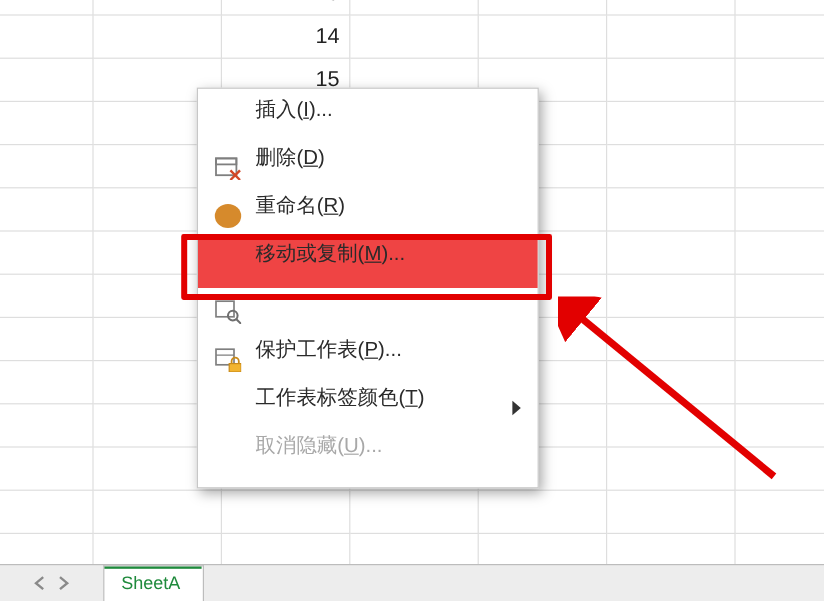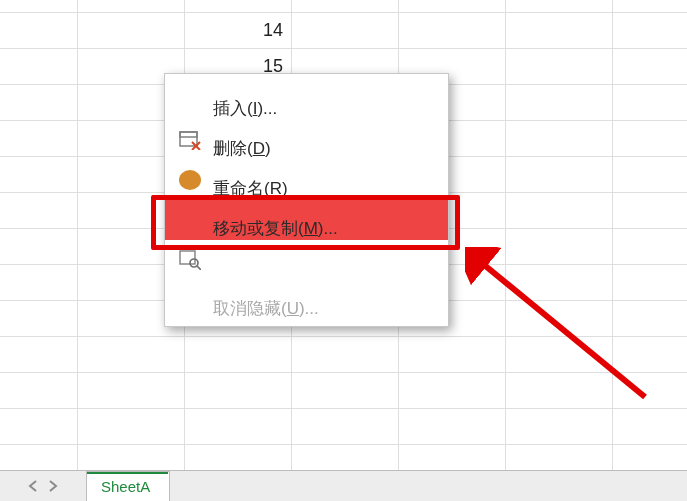--- a/index.html
+++ b/index.html
@@ -22,21 +22,21 @@
   .tab{height:29px;line-height:29px;padding:0 14px;background:#fff;
     border:1px solid #bcbcbc;border-bottom:none;color:#1f8a3c;
     font-size:15px;margin-top:-1px;position:relative}
   .tab::before{content:"";position:absolute;left:-1px;top:-1px;width:100%;
     height:3px;background:#1f8a3c}
   .tab.cut{width:54px;overflow:hidden}
   
   .menu{position:absolute;left:164px;top:73px;width:283px;background:#fff;
     border:1px solid #c7c7c7;box-shadow:3px 4px 10px rgba(0,0,0,.35);
     padding:6px 0}
-  .mi{display:flex;align-items:flex-end;height:40px;padding-left:48px;
+  .mi{display:flex;align-items:flex-start;height:40px;padding-left:48px;
     position:relative;font-size:17px;color:#2a2a2a;white-space:nowrap}
   .mi.disabled{color:#a8a8a8}
   .mi .u{text-decoration:underline}
   .mi .arrow{position:absolute;right:14px;top:14px;width:0;height:0;
     border-top:6px solid transparent;border-bottom:6px solid transparent;
     border-left:7px solid #333}
   .mi .ic{position:absolute;left:14px;top:10px;width:22px;height:20px}
   
   .hl{position:absolute;left:151px;top:195px;width:299px;height:45px;
     border:5px solid #e20000;border-radius:2px;pointer-events:none}
@@ -220,21 +220,34 @@
   </div>
 
   <div class="mi">
     <svg class="ic ic-mag" viewBox="0 0 22 20">
       <rect x="1" y="1" width="15" height="13" fill="none" stroke="#7f7f7f" stroke-width="1.4"></rect>
       <circle cx="15" cy="13" r="4"></circle>
         <line x1="18" y1="16" x2="22" y2="20"></line>
     </svg>
   </div>
 
-
+  <div class="mi">
+    <svg class="ic ic-prot" viewBox="0 0 22 20">
+      <rect class="g" x="1" y="1" width="15" height="13"></rect>
+        <line x1="1" y1="6" x2="16" y2="6" stroke="#7f7f7f"></line>
+      <path d="M14 13 v-2 a3 3 0 0 1 6 0 v2"></path>
+        <rect class="l" x="12" y="13" width="10" height="7"></rect>
+    </svg>
+    <span><span>保护工作表(</span><span class="u">P</span><span>)...</span></span>
+  </div>
+
+  <div class="mi">
+    <span><span>工作表标签颜色(</span><span class="u">T</span><span>)</span></span>
+    <span class="arrow"></span>
+  </div>
 
 
   <div class="mi disabled">
     <span><span>取消隐藏(</span><span class="u">U</span><span>)...</span></span>
   </div>
 
 </div>
 
 <div class="hl"></div>
 

